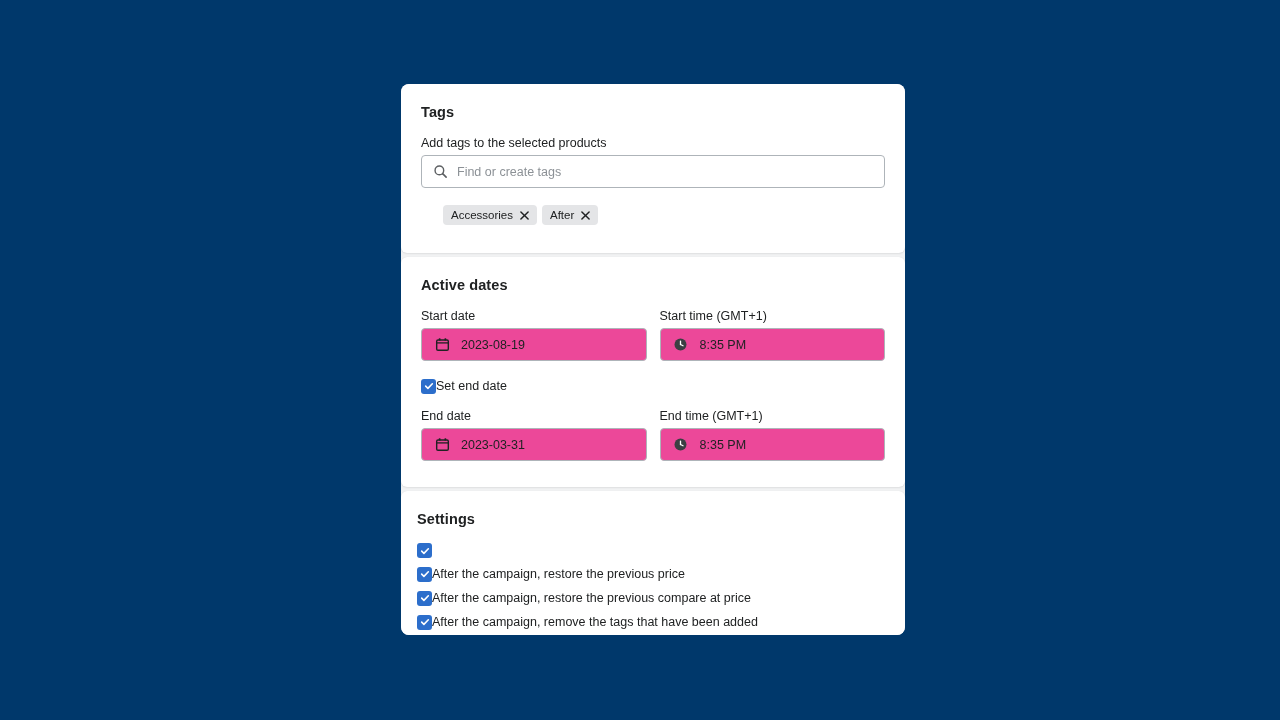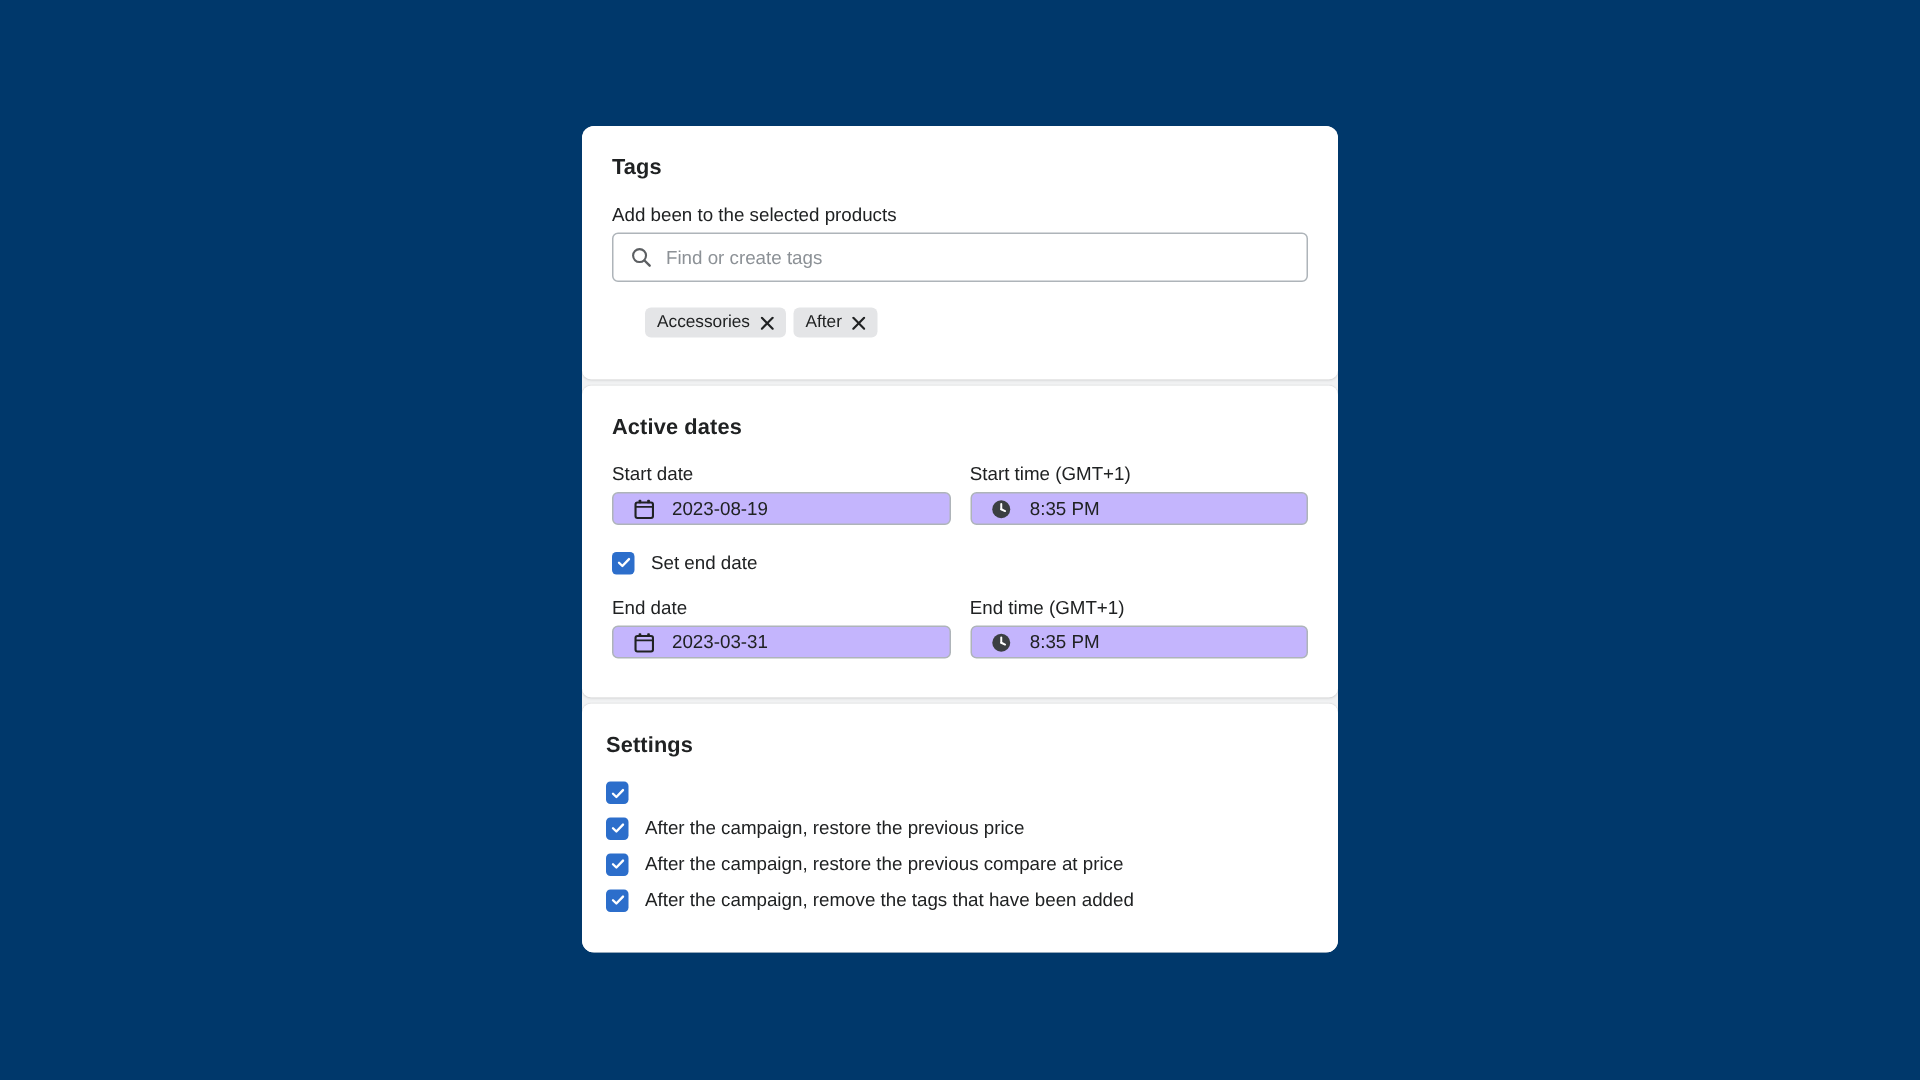--- a/index.html
+++ b/index.html
@@ -10,21 +10,21 @@
   }
   body {
     background: #00386b;
     font-family: "Liberation Sans", sans-serif;
     -webkit-font-smoothing: antialiased;
   }
 
   
   #modal-shell {
     position: absolute;
-    left: 388px;
+    left: 401px;
     top: 84px;
     width: 504px;
     height: 551px;
     background: #f1f2f3;
     border-radius: 8px;
     overflow: hidden;
     display: flex;
     flex-direction: column;
     gap: 4px;
   }
@@ -109,45 +109,44 @@
     cursor: pointer;
   }
 
   
   .dt-grid {
     display: grid;
     grid-template-columns: 1fr 1fr;
     column-gap: 13px;
   }
   .input-box {
-    height: 22px;
+    height: 33px;
     border: 1px solid #aeb4b9;
     border-radius: 4px;
-    background: #c4b5fd;
+    background: #ec4899;
     display: flex;
     align-items: center;
     padding: 0 12px;
     gap: 11px;
     cursor: text;
   }
   .input-box .icon-slot {
     flex: none;
     width: 16px; height: 16px;
     display: flex; align-items: center; justify-content: center;
   }
   .input-box .val {
     font-size: 12.5px;
     color: #202223;
   }
 
   
   .cb-row {
     display: flex;
     align-items: center;
-    gap: 11px;
     cursor: pointer;
   }
   .cb-row.end-date-toggle { margin: 17px 0 15px 0; }
   .checkbox {
     flex: none;
     width: 15px; height: 15px;
     border-radius: 3px;
     background: #2c6ecb;
     display: flex;
     align-items: center;
@@ -166,21 +165,21 @@
   }
 </style>
 </head>
 <body>
 
 <div id="modal-shell">
 
   <section class="card tags-card">
     <h2 class="section-title">Tags</h2>
 
-    <div class="field-label">Add been to the selected products</div>
+    <div class="field-label">Add tags to the selected products</div>
 
     <div class="search-wrap">
       <span class="icon-slot">
         <svg width="15" height="15" viewBox="0 0 16 16" fill="none">
           <circle cx="6.8" cy="6.8" r="4.6" stroke="#5c5f62" stroke-width="1.5"></circle>
           <line x1="10.3" y1="10.3" x2="14" y2="14" stroke="#5c5f62" stroke-width="1.7" stroke-linecap="round"></line>
         </svg>
       </span>
       <input type="text" value="" placeholder="Find or create tags" style="">
     </div>

